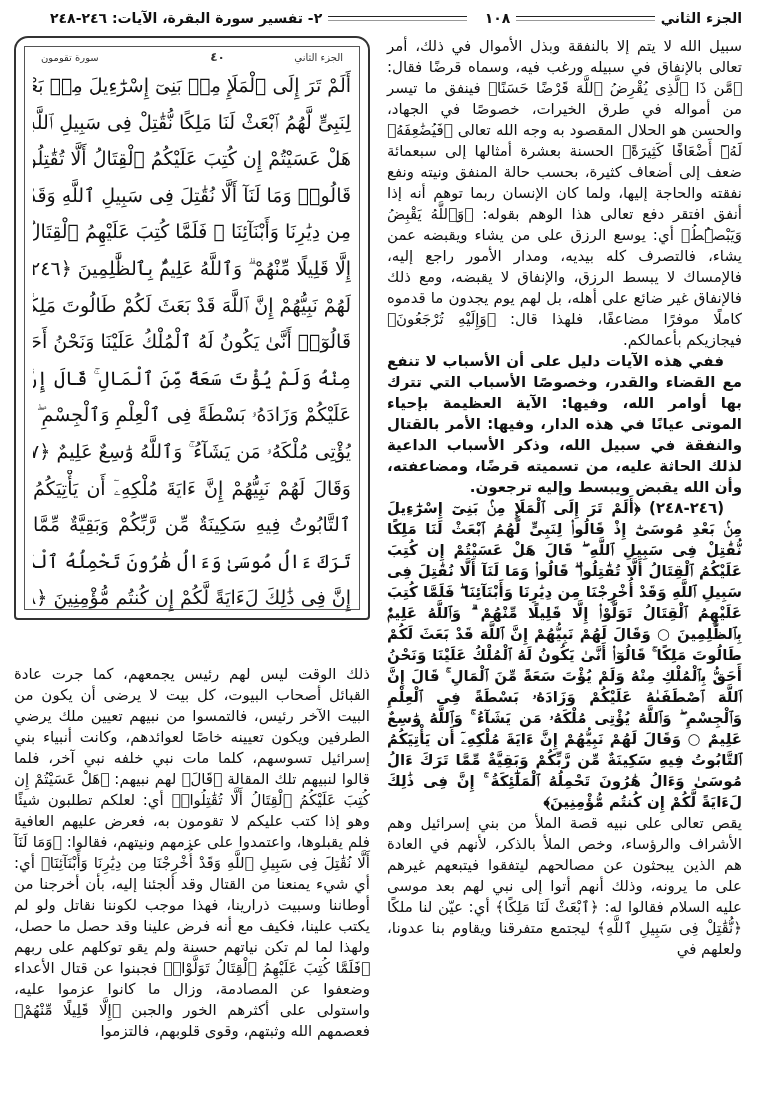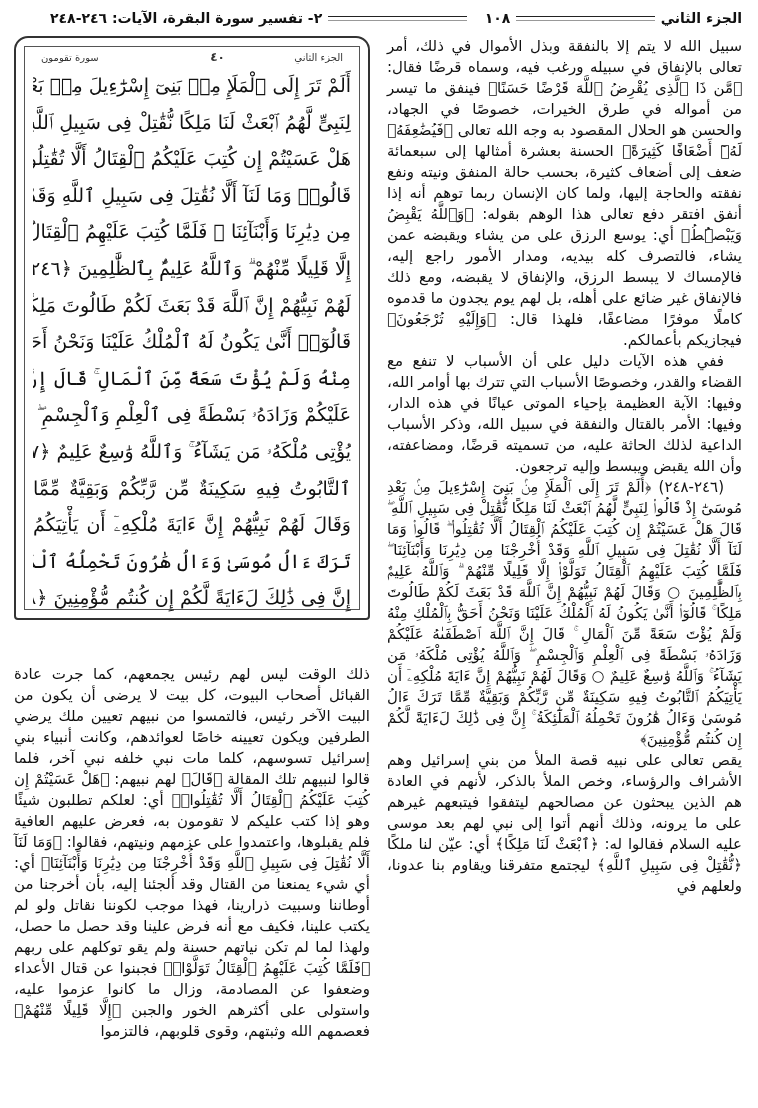--- a/index.html
+++ b/index.html
@@ -14,21 +14,21 @@
   .rh-rule { flex: 1; height: 3px; border-top: 1px solid #222; border-bottom: 1px solid #999; margin: 0 6px; }
   .rh-page { font-size: 14px; font-weight: bold; white-space: nowrap; margin-left: 12px; }
   .rh-chapter { font-size: 14px; font-weight: bold; white-space: nowrap; margin-left: 32px; }
 
   
   .col { position: absolute; font-size: 15px; line-height: 21px; text-align: justify;
          direction: rtl; }
   .col-right { top: 36px; right: 16px; width: 355px; }
   .col-left-text { top: 664px; left: 14px; width: 356px; }
   .col p { margin: 0; }
-  .col .para { text-indent: 18px; }
+  .col .para { text-indent: 18px; font-weight: bold; }
 
   
   .mushaf { position: absolute; top: 36px; left: 14px; width: 356px; height: 584px;
             border: 2px solid #333; border-radius: 14px 14px 4px 4px; box-sizing: border-box; }
   .mushaf-inner { position: absolute; top: 8px; left: 8px; right: 8px; bottom: 8px;
                   border: 1px solid #555; box-sizing: border-box; }
   .mushaf-head { display: flex; justify-content: space-between; align-items: center;
                  direction: rtl; padding: 2px 16px 0 16px; font-size: 10px; color: #333; height: 16px; }
   .mushaf-head .num { font-size: 12px; font-weight: bold; margin-left: 42px; }
   .mushaf-lines { padding: 2px 8px 0 8px; }
@@ -67,22 +67,22 @@
         <div class="mline">لِنَبِىٍّ لَّهُمُ ٱبْعَثْ لَنَا مَلِكًا نُّقَٰتِلْ فِى سَبِيلِ ٱللَّهِ ۖ قَالَ</div>
         <div class="mline">هَلْ عَسَيْتُمْ إِن كُتِبَ عَلَيْكُمُ ٱلْقِتَالُ أَلَّا تُقَٰتِلُوا۟ ۖ</div>
         <div class="mline">قَالُوا۟ وَمَا لَنَآ أَلَّا نُقَٰتِلَ فِى سَبِيلِ ٱللَّهِ وَقَدْ أُخْرِجْنَا</div>
         <div class="mline">مِن دِيَٰرِنَا وَأَبْنَآئِنَا ۖ فَلَمَّا كُتِبَ عَلَيْهِمُ ٱلْقِتَالُ تَوَلَّوْا۟</div>
         <div class="mline">إِلَّا قَلِيلًا مِّنْهُمْ ۗ وَٱللَّهُ عَلِيمٌۢ بِٱلظَّٰلِمِينَ ﴿٢٤٦﴾ وَقَالَ</div>
         <div class="mline">لَهُمْ نَبِيُّهُمْ إِنَّ ٱللَّهَ قَدْ بَعَثَ لَكُمْ طَالُوتَ مَلِكًا ۚ</div>
         <div class="mline">قَالُوٓا۟ أَنَّىٰ يَكُونُ لَهُ ٱلْمُلْكُ عَلَيْنَا وَنَحْنُ أَحَقُّ بِٱلْمُلْكِ</div>
         <div class="mline">مِنْهُ وَلَمْ يُؤْتَ سَعَةً مِّنَ ٱلْمَالِ ۚ قَالَ إِنَّ ٱللَّهَ ٱصْطَفَىٰهُ</div>
         <div class="mline">عَلَيْكُمْ وَزَادَهُۥ بَسْطَةً فِى ٱلْعِلْمِ وَٱلْجِسْمِ ۖ وَٱللَّهُ</div>
         <div class="mline">يُؤْتِى مُلْكَهُۥ مَن يَشَآءُ ۚ وَٱللَّهُ وَٰسِعٌ عَلِيمٌ ﴿٢٤٧﴾</div>
+        <div class="mline">وَقَالَ لَهُمْ نَبِيُّهُمْ إِنَّ ءَايَةَ مُلْكِهِۦٓ أَن يَأْتِيَكُمُ</div>
         <div class="mline">ٱلتَّابُوتُ فِيهِ سَكِينَةٌ مِّن رَّبِّكُمْ وَبَقِيَّةٌ مِّمَّا</div>
-        <div class="mline">وَقَالَ لَهُمْ نَبِيُّهُمْ إِنَّ ءَايَةَ مُلْكِهِۦٓ أَن يَأْتِيَكُمُ</div>
         <div class="mline">تَرَكَ ءَالُ مُوسَىٰ وَءَالُ هَٰرُونَ تَحْمِلُهُ ٱلْمَلَٰٓئِكَةُ ۚ</div>
         <div class="mline">إِنَّ فِى ذَٰلِكَ لَءَايَةً لَّكُمْ إِن كُنتُم مُّؤْمِنِينَ ﴿٢٤٨﴾</div>
       </div>
     </div>
   </div>
 
   <div class="col col-left-text">
     <p>ذلك الوقت ليس لهم رئيس يجمعهم، كما جرت عادة القبائل أصحاب البيوت، كل بيت لا يرضى أن يكون من البيت الآخر رئيس، فالتمسوا من نبيهم تعيين ملك يرضي الطرفين ويكون تعيينه خاصًا لعوائدهم، وكانت أنبياء بني إسرائيل تسوسهم، كلما مات نبي خلفه نبي آخر، فلما قالوا لنبيهم تلك المقالة ﴿قَالَ﴾ لهم نبيهم: ﴿هَلْ عَسَيْتُمْ إِن كُتِبَ عَلَيْكُمُ ٱلْقِتَالُ أَلَّا تُقَٰتِلُوا۟﴾ أي: لعلكم تطلبون شيئًا وهو إذا كتب عليكم لا تقومون به، فعرض عليهم العافية فلم يقبلوها، واعتمدوا على عزمهم ونيتهم، فقالوا: ﴿وَمَا لَنَآ أَلَّا نُقَٰتِلَ فِى سَبِيلِ ٱللَّهِ وَقَدْ أُخْرِجْنَا مِن دِيَٰرِنَا وَأَبْنَآئِنَا﴾ أي: أي شيء يمنعنا من القتال وقد ألجئنا إليه، بأن أخرجنا من أوطاننا وسبيت ذرارينا، فهذا موجب لكوننا نقاتل ولو لم يكتب علينا، فكيف مع أنه فرض علينا وقد حصل ما حصل، ولهذا لما لم تكن نياتهم حسنة ولم يقو توكلهم على ربهم ﴿فَلَمَّا كُتِبَ عَلَيْهِمُ ٱلْقِتَالُ تَوَلَّوْا۟﴾ فجبنوا عن قتال الأعداء وضعفوا عن المصادمة، وزال ما كانوا عزموا عليه، واستولى على أكثرهم الخور والجبن ﴿إِلَّا قَلِيلًا مِّنْهُمْ﴾ فعصمهم الله وثبتهم، وقوى قلوبهم، فالتزموا</p>
   </div>
 

